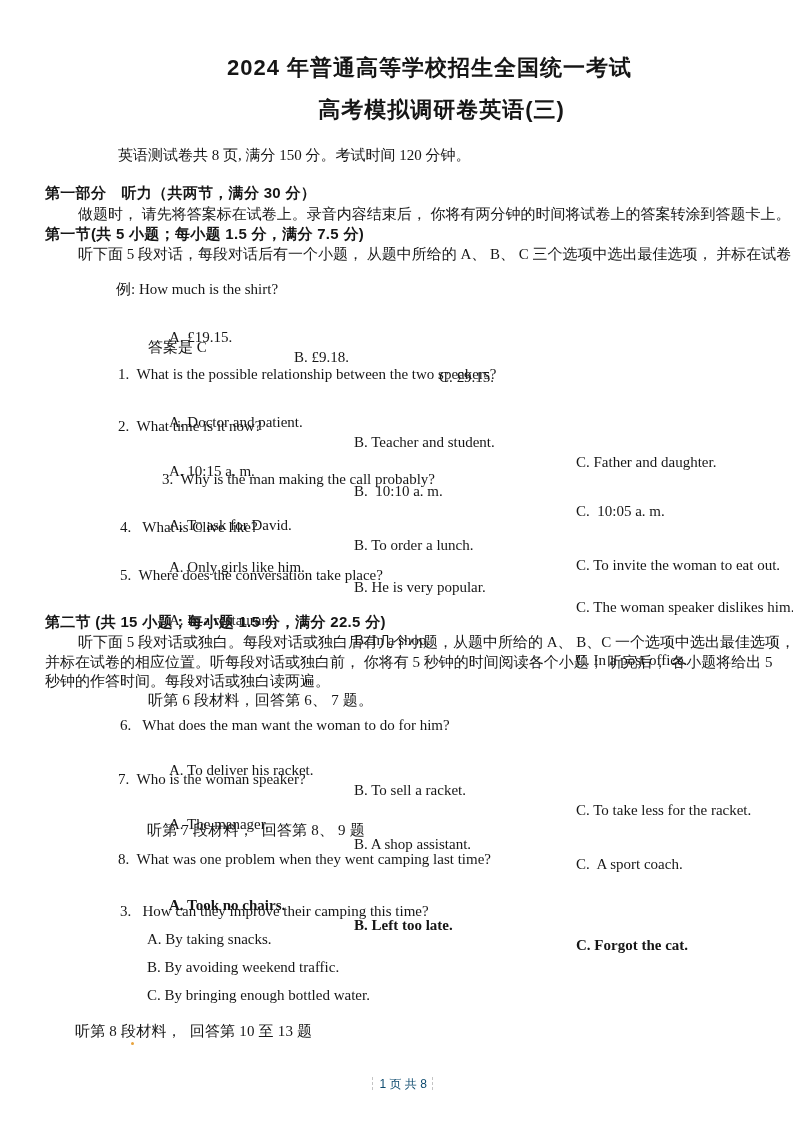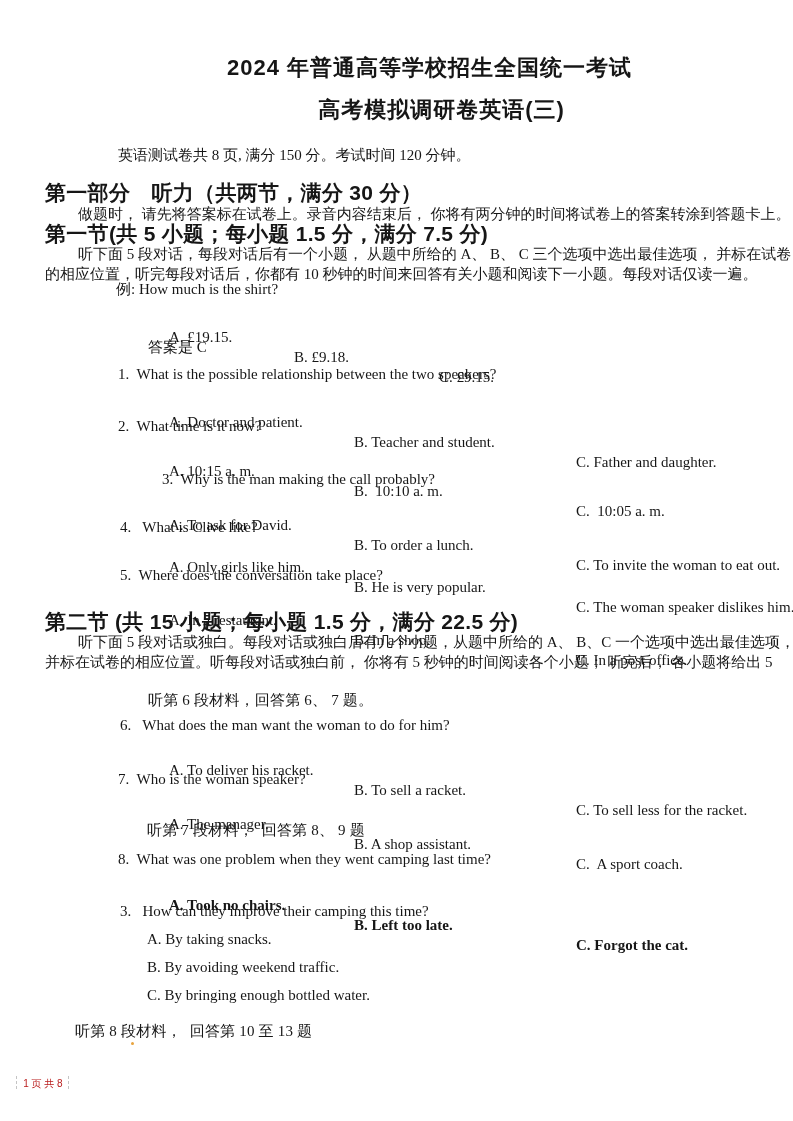--- a/index.html
+++ b/index.html
@@ -9,41 +9,41 @@
     background:#ffffff;
     font-family:"Liberation Serif","DejaVu Serif",serif;
     font-size:15px;
     color:#161616;
     overflow:hidden;
   }
   .abs{position:absolute;white-space:pre;line-height:20px;}
   .hd{
     font-family:"Liberation Sans","DejaVu Sans",sans-serif;
     font-weight:bold;
-    font-size:21px;
+    font-size:15px;
     letter-spacing:0.3px;
   }
   .title{
     left:0;width:793px;text-align:center;
     font-family:"Liberation Sans","DejaVu Sans",sans-serif;
     font-weight:bold;font-size:22px;line-height:26px;
     letter-spacing:1px;
   }
   .optrow{left:0;width:793px;height:20px;}
   .optrow span{position:absolute;white-space:pre;margin-left:36px;}
   .optA{left:133px;}
   .optB{left:318px;}
   .optC{left:540px;}
   .exA{left:133px;}
   .exB{left:258px;}
   .exC{left:403px;}
   .cue{letter-spacing:0.2px;}
   .footer{
-    left:0;width:793px;
-    font-size:10px;color:#b91c1c;
+    left:0;width:793px;text-align:center;
+    font-size:12px;color:#0c4a6e;
     font-family:"Liberation Sans","DejaVu Sans",sans-serif;
   }
   .field-mark{
     display:inline-block;width:1px;height:13px;
     border-left:1px dashed #c4c4c4;
     margin:0 5px;vertical-align:-2px;
   }
   .stray-dot{
     position:absolute;left:131px;top:1042px;
     width:3px;height:3px;border-radius:50%;
@@ -58,21 +58,20 @@
   <div class="abs title" style="top:55px;transform:translateX(33px);">2024 年普通高等学校招生全国统一考试</div>
   <div class="abs title" style="top:97px;transform:translateX(45px);">高考模拟调研卷英语(三)</div>
 
   <div class="abs" style="top:145px;left:118px;">英语测试卷共 8 页, 满分 150 分。考试时间 120 分钟。</div>
 
   <div class="abs hd" style="top:183px;left:45px;">第一部分　听力（共两节，满分 30 分）</div>
   <div class="abs" style="top:204px;left:78px;">做题时， 请先将答案标在试卷上。录音内容结束后， 你将有两分钟的时间将试卷上的答案转涂到答题卡上。</div>
 
   <div class="abs hd" style="top:224px;left:45px;">第一节(共 5 小题；每小题 1.5 分，满分 7.5 分)</div>
   <div class="abs" style="top:244px;left:78px;">听下面 5 段对话，每段对话后有一个小题， 从题中所给的 A、 B、 C 三个选项中选出最佳选项， 并标在试卷</div>
-  <div class="abs" style="top:264px;left:45px;">的相应位置，听完每段对话后，你都有 10 秒钟的时间来回答有关小题和阅读下一小题。每段对话仅读一遍。</div>
 
   <div class="abs" style="top:279px;left:116px;">例: How much is the shirt?</div>
   <div class="abs optrow" style="top:307px;">
     <span class="exA">A. £19.15.</span>
     <span class="exB">B. £9.18.</span>
     <span class="exC">C. £9.15.</span>
   </div>
   <div class="abs" style="top:337px;left:148px;">答案是 C</div>
 
   <div class="abs" style="top:364px;left:118px;">1.  What is the possible relationship between the two speakers?</div>
@@ -106,27 +105,28 @@
   <div class="abs" style="top:565px;left:120px;">5.  Where does the conversation take place?</div>
   <div class="abs optrow" style="top:590px;">
     <span class="optA">A. In a restaurant.</span>
     <span class="optB">B. In a shop.</span>
     <span class="optC">C. In a post office.</span>
   </div>
 
   <div class="abs hd" style="top:612px;left:45px;text-align:right;">第二节 (共 15 小题；每小题 1.5 分，满分 22.5 分)</div>
   <div class="abs" style="top:632px;left:78px;">听下面 5 段对话或独白。每段对话或独白后有几个小题，从题中所给的 A、 B、C 一个选项中选出最佳选项，</div>
   <div class="abs" style="top:652px;left:45px;">并标在试卷的相应位置。听每段对话或独白前， 你将有 5 秒钟的时间阅读各个小题； 听完后， 各小题将给出 5</div>
+  <div class="abs" style="top:671px;left:45px;">秒钟的作答时间。每段对话或独白读两遍。</div>
   <div class="abs cue" style="top:690px;left:148px;">听第 6 段材料，回答第 6、 7 题。</div>
 
   <div class="abs" style="top:715px;left:120px;">6.   What does the man want the woman to do for him?</div>
   <div class="abs optrow" style="top:740px;">
     <span class="optA">A. To deliver his racket.</span>
     <span class="optB">B. To sell a racket.</span>
-    <span class="optC">C. To sell less for the racket.</span>
+    <span class="optC">C. To take less for the racket.</span>
   </div>
 
   <div class="abs" style="top:769px;left:118px;">7.  Who is the woman speaker?</div>
   <div class="abs optrow" style="top:794px;">
     <span class="optA">A. The manager.</span>
     <span class="optB">B. A shop assistant.</span>
     <span class="optC">C.  A sport coach.</span>
   </div>
 
   <div class="abs cue" style="top:820px;left:147px;">听第 7 段材料，  回答第 8、 9 题</div>

